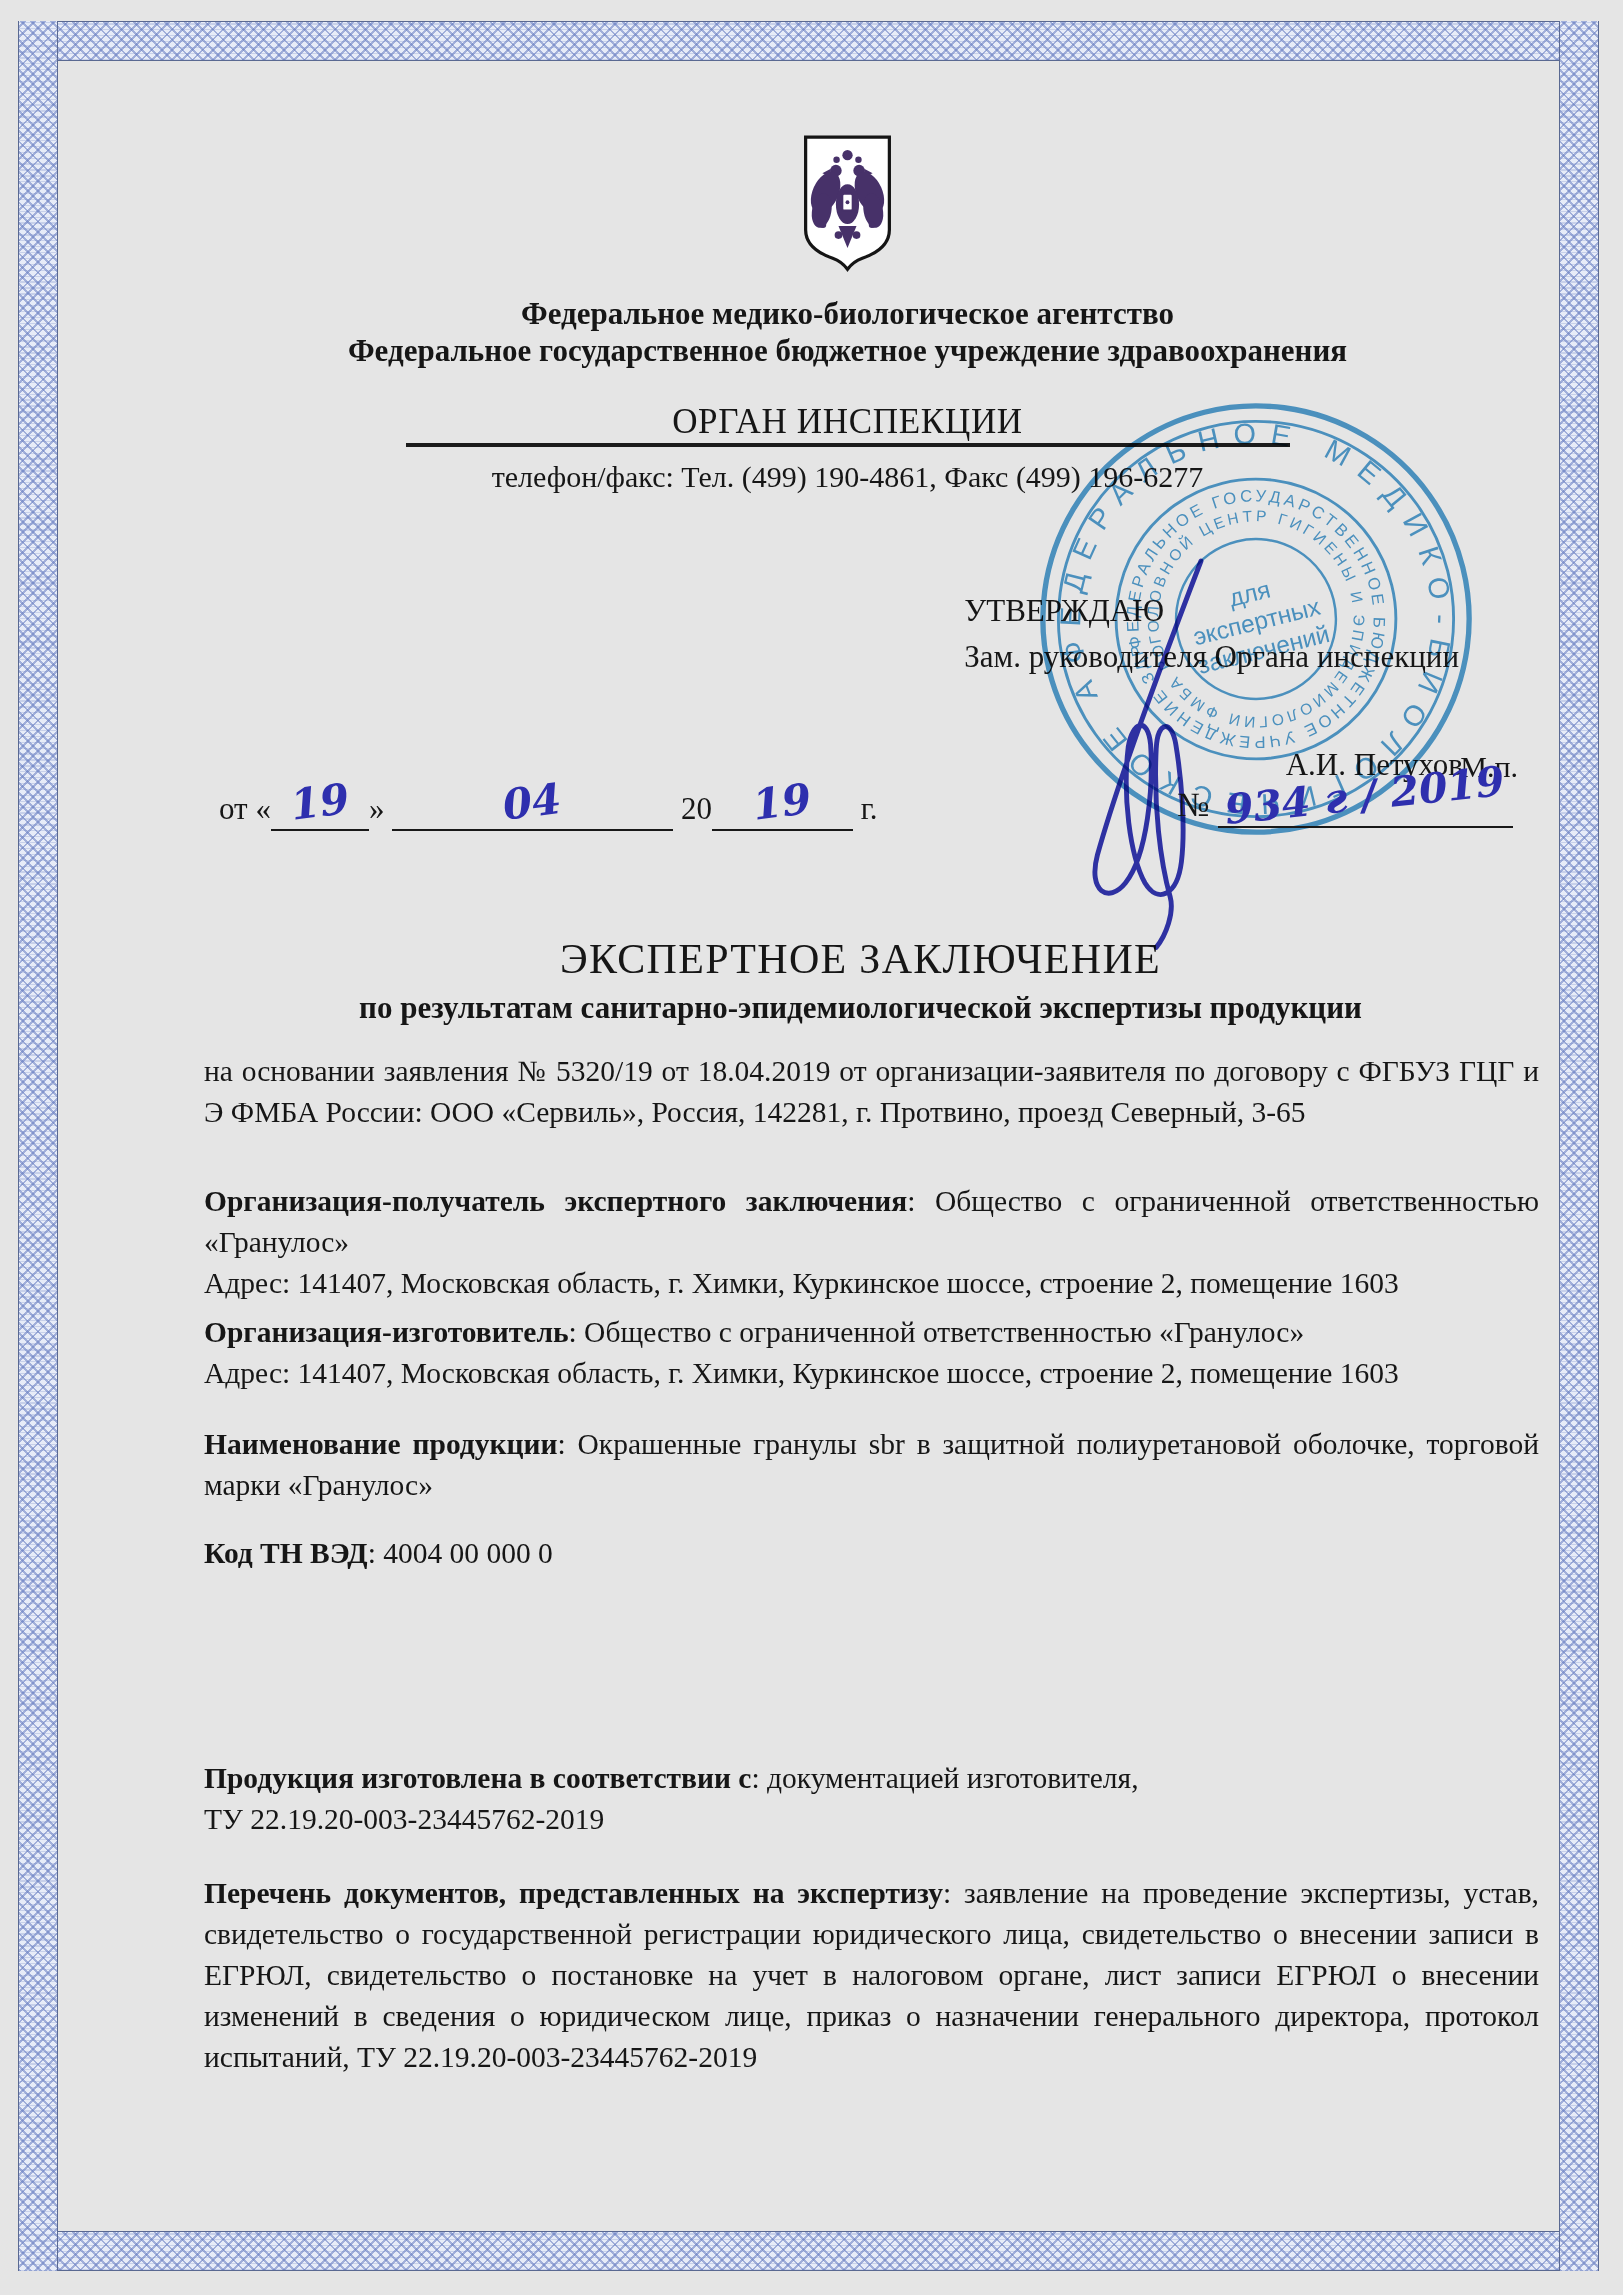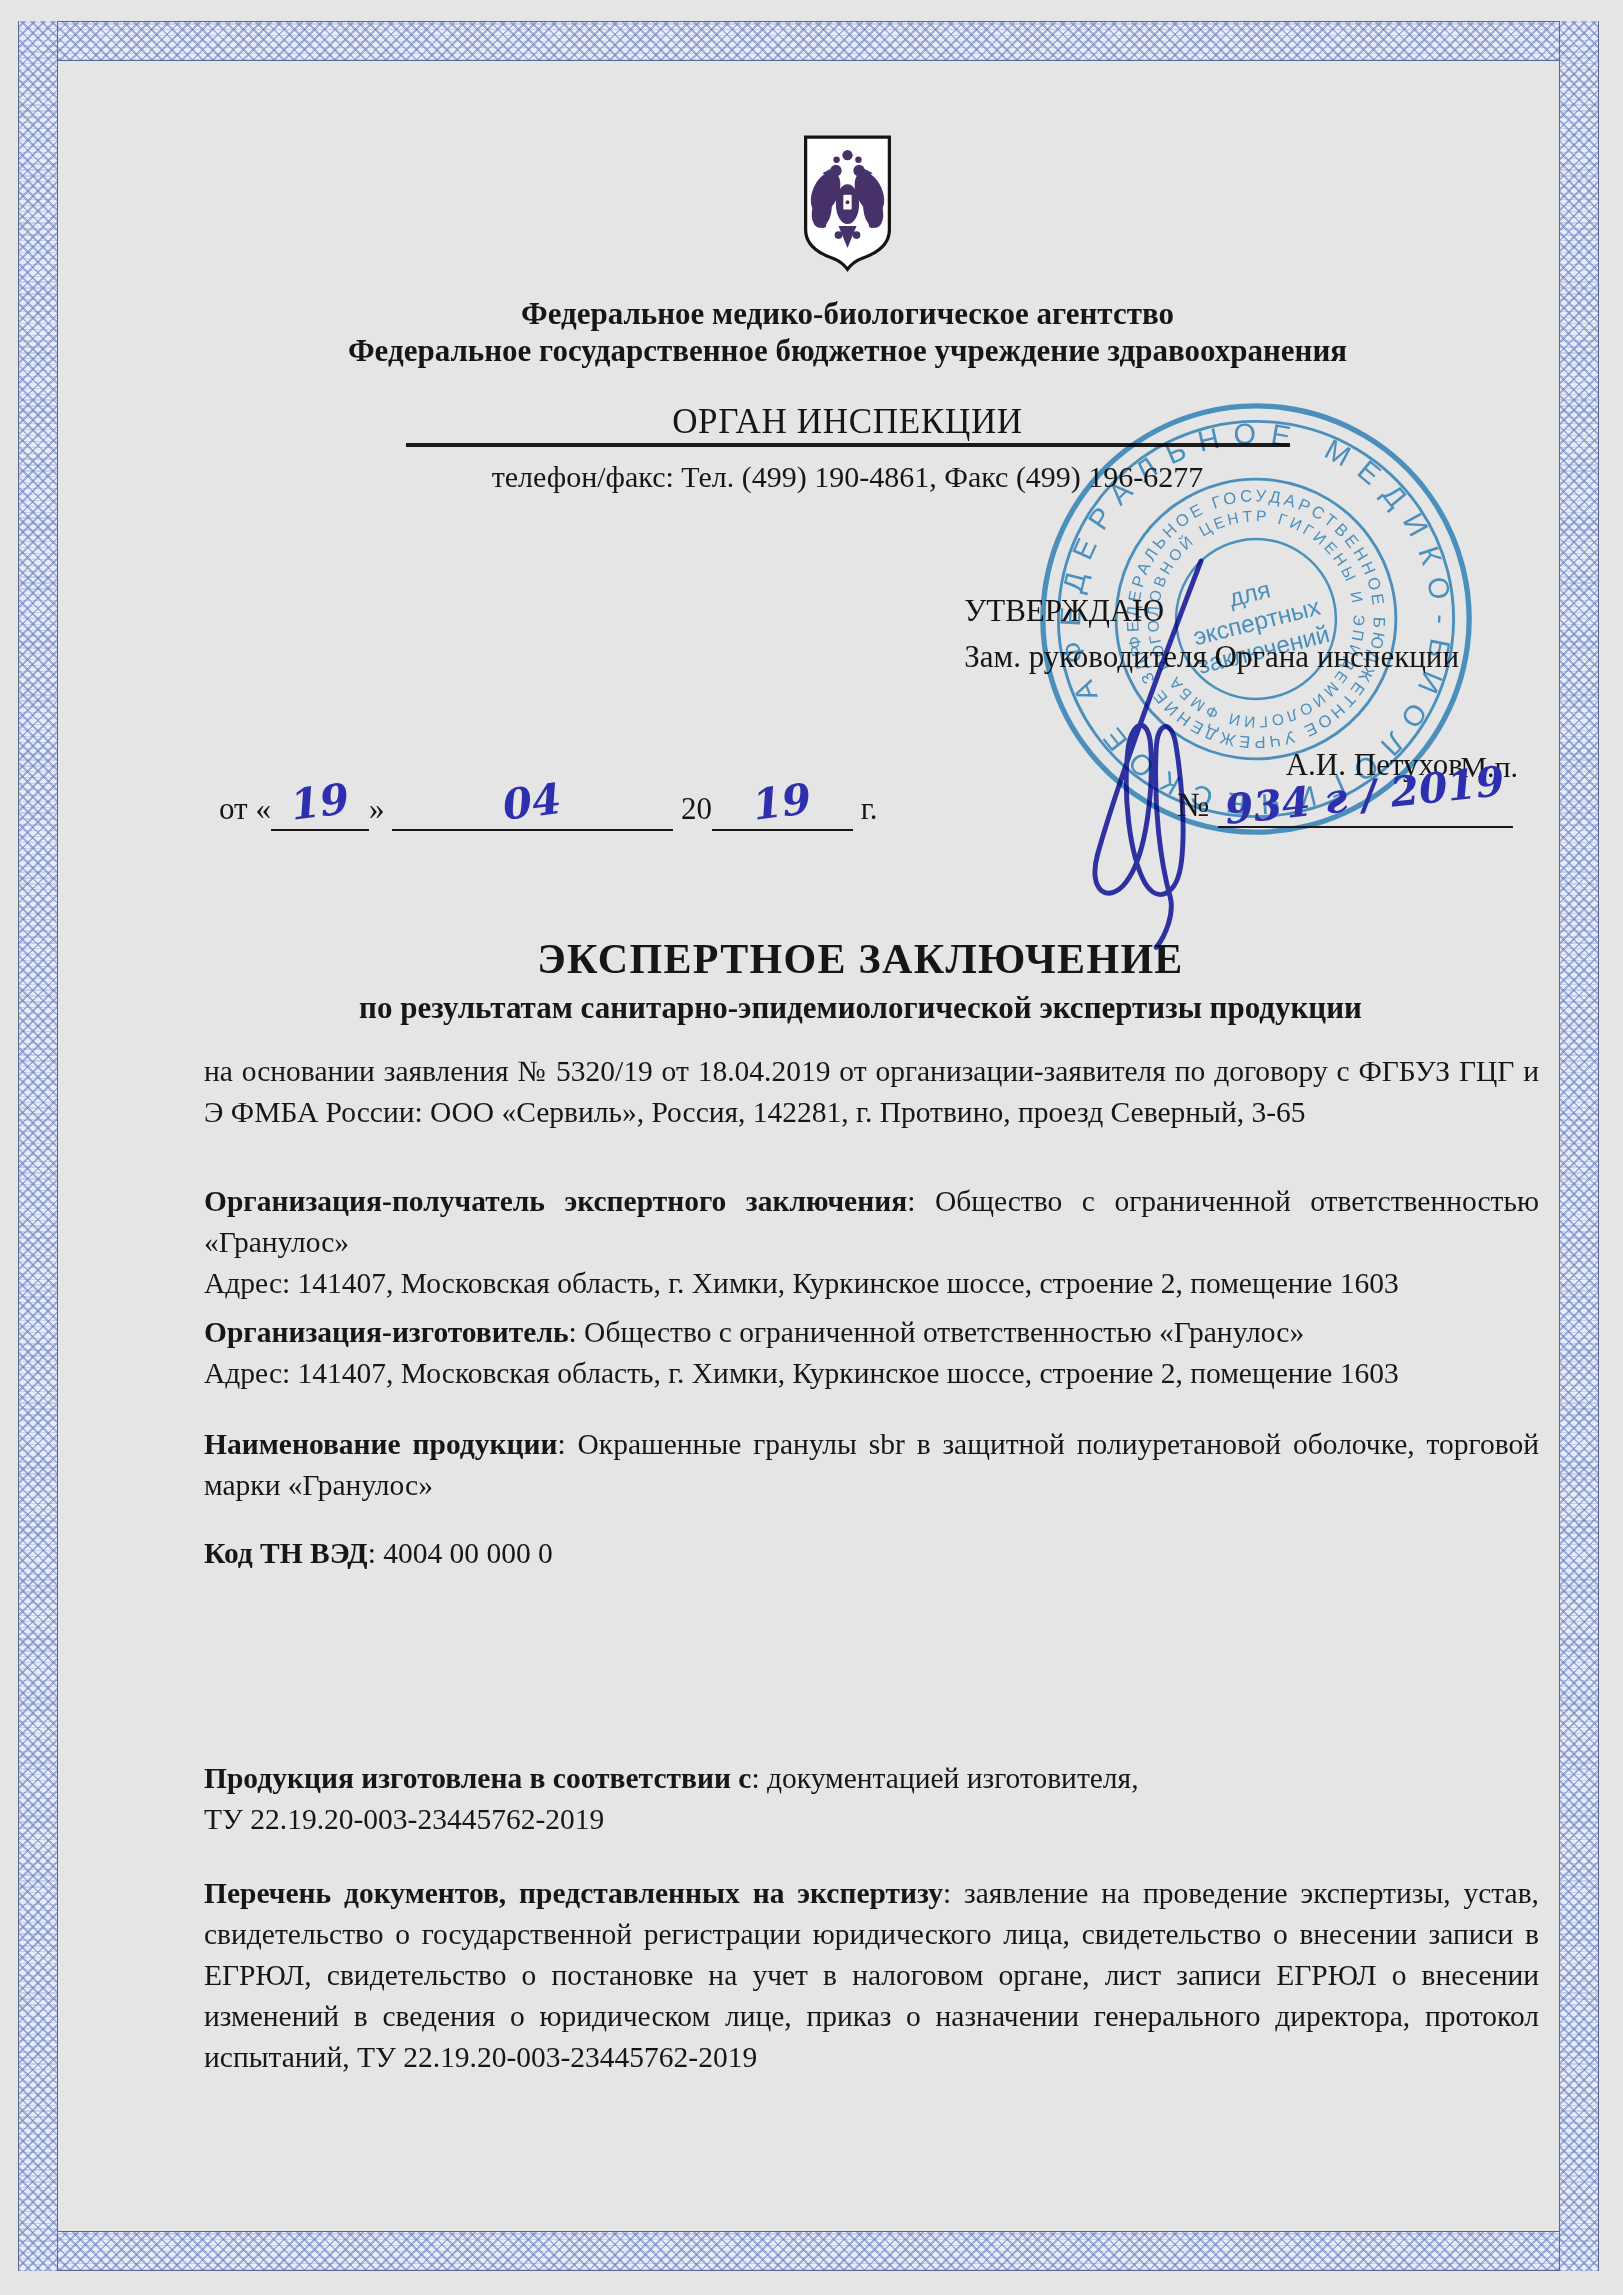--- a/index.html
+++ b/index.html
@@ -45,21 +45,21 @@
   .u-month{width:281px;}
   .u-year{width:141px;}
   .hw{font-family:"DejaVu Serif",serif;font-style:italic;font-weight:bold;color:#2e2fae;}
   .hw-big{display:inline-block;font-size:42px;transform:rotate(-7deg) translateY(-2.6px);}
   .number-group{position:absolute;left:1177px;top:778px;font-size:34px;z-index:4;white-space:nowrap;}
   .u-number{width:295px;}
   .hw-number{display:inline-block;font-size:41px;transform:rotate(-6deg) translateY(-6.5px);}
 
   
   .doc-title{position:absolute;left:0;right:0;top:935px;padding-left:98px;text-align:center;
-    font-size:42px;font-weight:bold;letter-spacing:1.3px;z-index:1;}
+    font-size:42px;font-weight:normal;letter-spacing:1.3px;z-index:1;}
   .doc-subtitle{position:absolute;left:0;right:0;top:990px;padding-left:98px;text-align:center;
     font-size:31px;font-weight:bold;z-index:1;}
 
   
   .para{position:absolute;left:204px;width:1335px;margin:0;font-size:29.5px;line-height:41px;
     text-align:justify;z-index:1;}
   .para b{font-weight:bold;}
   .p-basis{top:1051px;}
   .p-s0{top:1166px;margin-top:15px;}
   .p-s1{top:1312px;}

